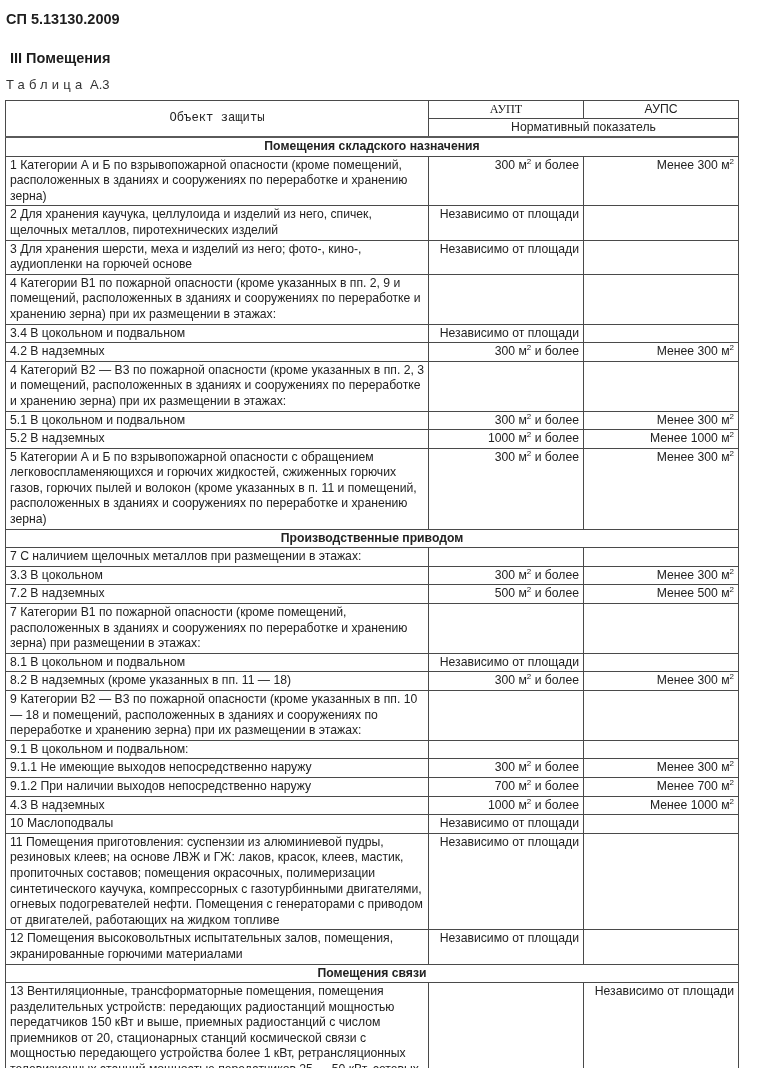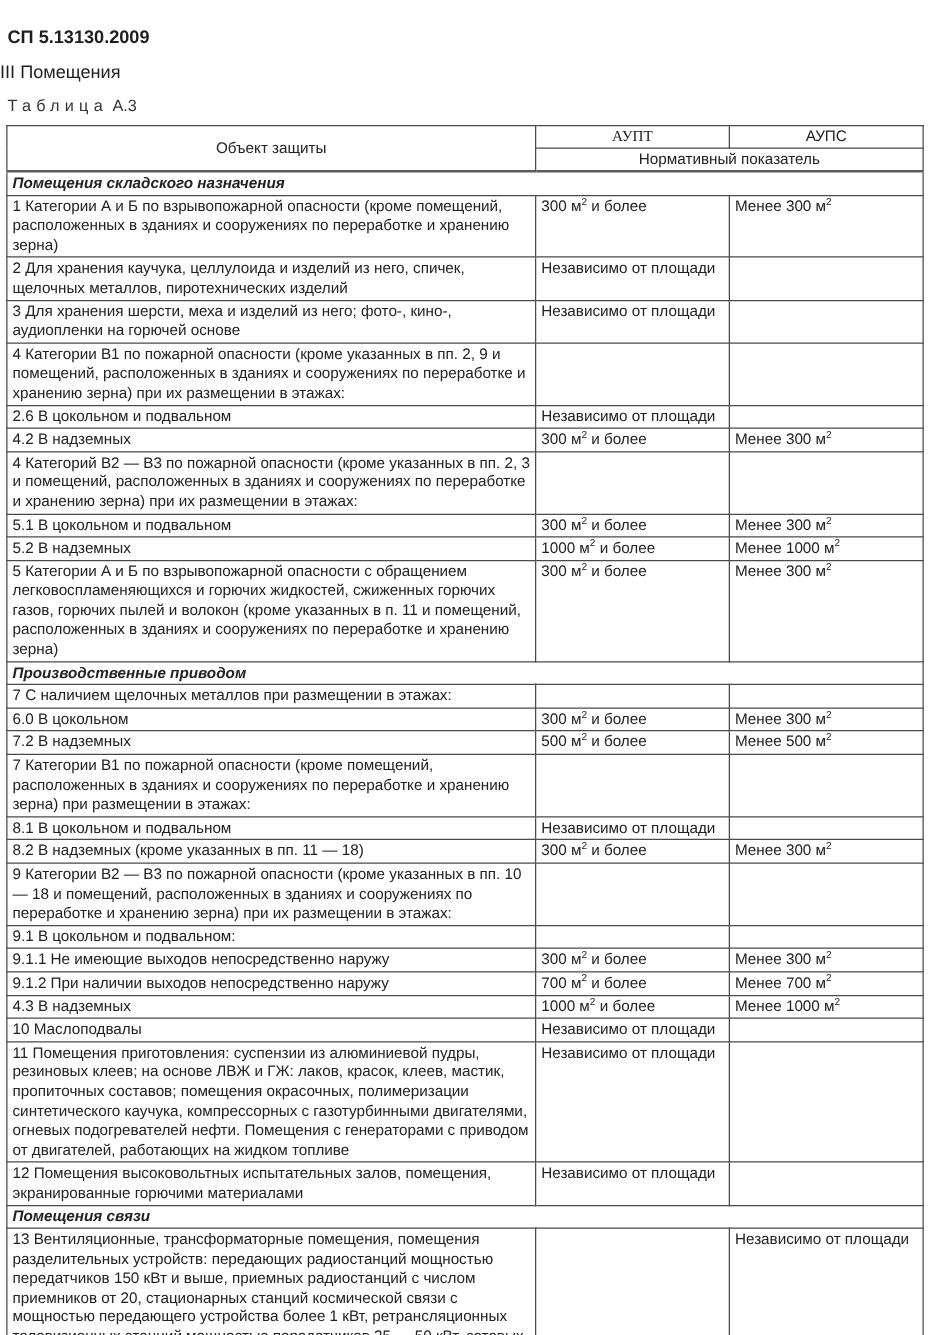--- a/index.html
+++ b/index.html
@@ -1,46 +1,46 @@
 <!DOCTYPE html>
 <html><head>
 <meta charset="utf-8">
 <style>
   html, body { margin: 0; padding: 0; background: #ffffff; }
   body {
     width: 760px; height: 1068px; position: relative; overflow: hidden;
     font-family: "Liberation Sans", sans-serif; color: #1e1e1e;
   }
   .doc-code {
-    position: absolute; left: 6px; top: 22px;
+    position: absolute; left: 6px; top: 11px;
     font-weight: bold; font-size: 14.5px; letter-spacing: 0;
   }
   .section-title {
-    position: absolute; left: 0; top: 50px;
-    font-weight: normal; font-size: 14.5px;
+    position: absolute; left: 10px; top: 50px;
+    font-weight: bold; font-size: 14.5px;
   }
   .table-caption {
     position: absolute; left: 6px; top: 77px;
     font-size: 13px; color: #333;
   }
   .table-caption .spaced { letter-spacing: 4.2px; }
   table.main {
     position: absolute; left: 5px; top: 100px;
     width: 733px; border-collapse: collapse; table-layout: fixed;
     font-size: 12.2px; line-height: 15.6px;
   }
   table.main td {
     border: 1px solid #4a4a4a; padding: 1px 4px 1px 4px; vertical-align: top;
     color: #222;
   }
   table.main tr.head td { vertical-align: middle; text-align: center; padding: 0 4px; }
   table.main tr.head-bottom td { border-bottom: 2.5px solid #5a5a5a; }
-  table.main td.c { text-align: left; }
+  table.main td.c { text-align: right; }
   table.main td.group {
-    font-weight: bold; padding: 1px 4px; font-style: italic;
+    text-align: center; font-weight: bold; padding: 1px 4px;
   }
   table.main td.obj { padding-left: 4px; }
   sup { font-size: 8px; line-height: 0; vertical-align: 5px; }
   col.c1 { width: 423px; }
   col.c2 { width: 155px; }
   col.c3 { width: 155px; }
 </style>
 </head>
 <body>
 
@@ -52,21 +52,21 @@
 </div>
 
 <table class="main">
   <colgroup>
       <col class="c1">
       <col class="c2">
       <col class="c3">
     </colgroup>
   <tbody id="tbody">
     <tr class="head">
-      <td rowspan="2" style="height:35px; border-bottom:2.5px solid #5a5a5a;">Объект защиты</td>
+      <td rowspan="2" style="height:35px; border-bottom:2.5px solid #5a5a5a;font-family:Liberation Mono, monospace;">Объект защиты</td>
       <td style="height:16px;font-family:Liberation Serif, serif;">АУПТ</td>
       <td>АУПС</td>
     </tr>
     <tr class="head head-bottom">
       <td colspan="2" style="height:16px;">Нормативный показатель</td>
     </tr>
   <tr>
         <td colspan="3" class="group">Помещения складского назначения</td>
       </tr>
       <tr>
@@ -83,21 +83,21 @@
         <td class="obj">3 Для хранения шерсти, меха и изделий из него; фото-, кино-, аудиопленки на горючей основе</td>
         <td class="c">Независимо от площади</td>
         <td class="c"></td>
       </tr>
       <tr>
         <td class="obj">4 Категории В1 по пожарной опасности (кроме указанных в пп. 2, 9 и помещений, расположенных в зданиях и сооружениях по переработке и хранению зерна) при их размещении в этажах:</td>
         <td class="c"></td>
         <td class="c"></td>
       </tr>
       <tr>
-        <td class="obj">2.6 В цокольном и подвальном</td>
+        <td class="obj">3.4 В цокольном и подвальном</td>
         <td class="c">Независимо от площади</td>
         <td class="c"></td>
       </tr>
       <tr>
         <td class="obj">4.2 В надземных</td>
         <td class="c">300 м<sup>2</sup> и более</td>
         <td class="c">Менее 300 м<sup>2</sup></td>
       </tr>
       <tr>
         <td class="obj">4 Категорий В2 — В3 по пожарной опасности (кроме указанных в пп. 2, 3 и помещений, расположенных в зданиях и сооружениях по переработке и хранению зерна) при их размещении в этажах:</td>
@@ -121,21 +121,21 @@
       </tr>
       <tr>
         <td colspan="3" class="group">Производственные приводом</td>
       </tr>
       <tr>
         <td class="obj">7 С наличием щелочных металлов при размещении в этажах:</td>
         <td class="c"></td>
         <td class="c"></td>
       </tr>
       <tr>
-        <td class="obj">6.0 В цокольном</td>
+        <td class="obj">3.3 В цокольном</td>
         <td class="c">300 м<sup>2</sup> и более</td>
         <td class="c">Менее 300 м<sup>2</sup></td>
       </tr>
       <tr>
         <td class="obj">7.2 В надземных</td>
         <td class="c">500 м<sup>2</sup> и более</td>
         <td class="c">Менее 500 м<sup>2</sup></td>
       </tr>
       <tr>
         <td class="obj">7 Категории В1 по пожарной опасности (кроме помещений, расположенных в зданиях и сооружениях по переработке и хранению зерна) при размещении в этажах:</td>

